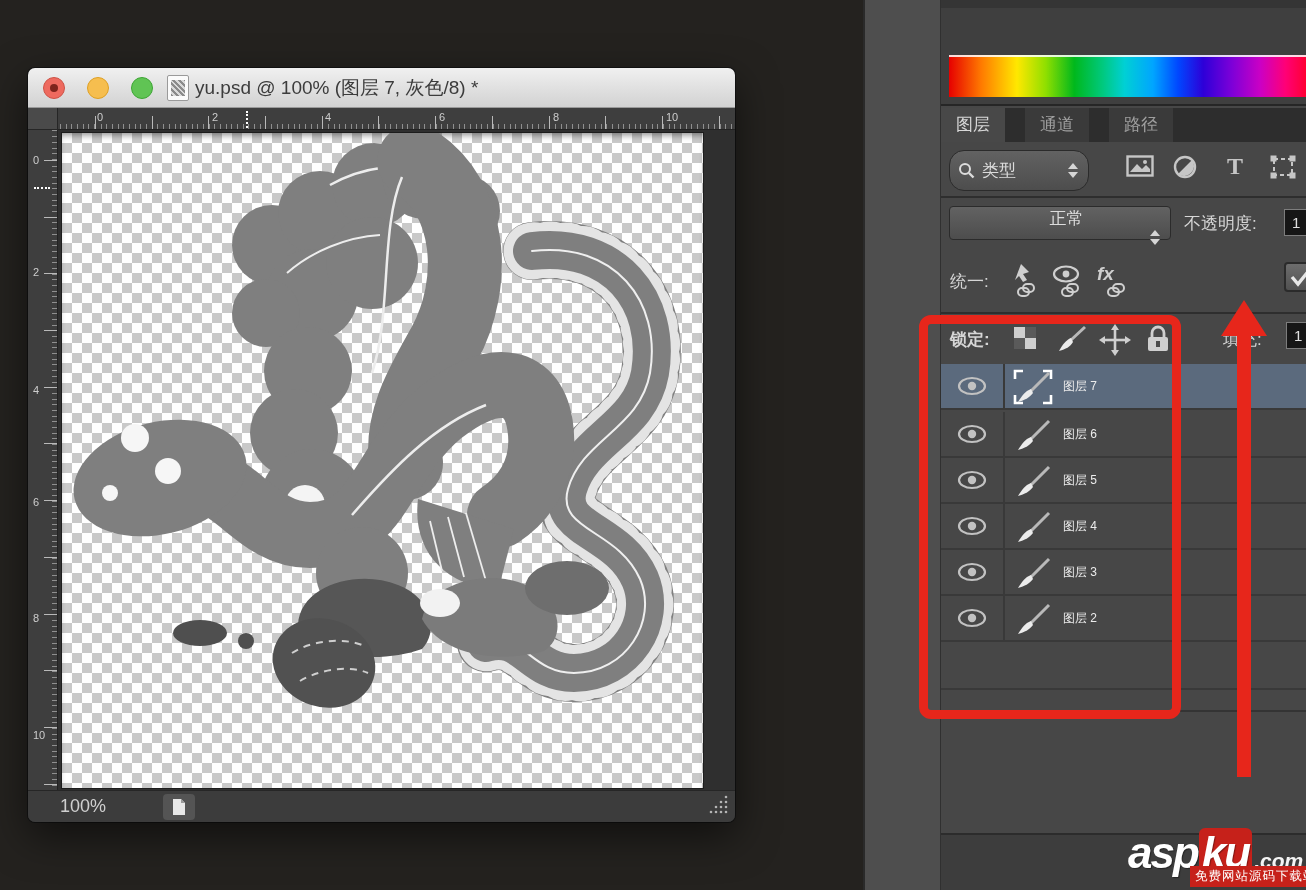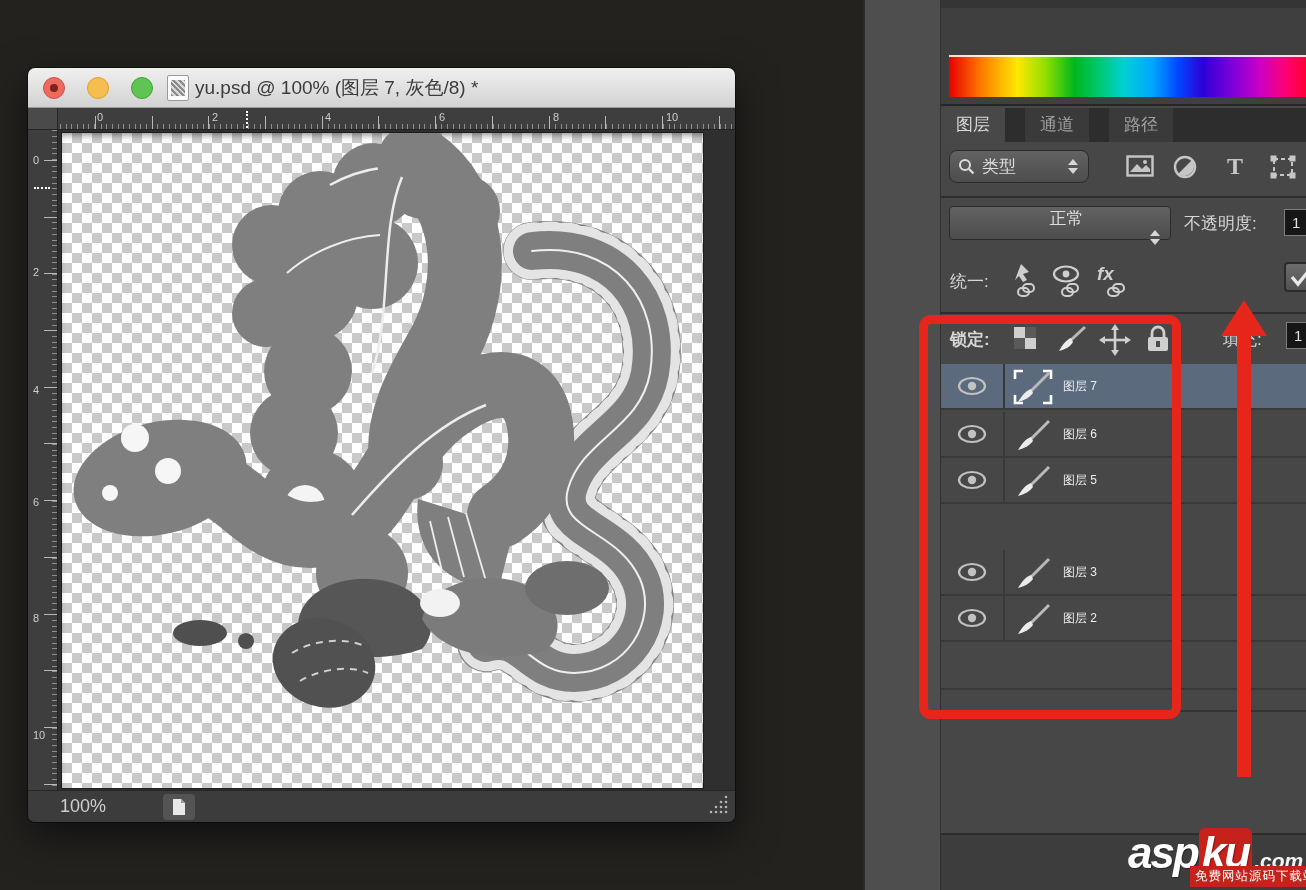--- a/index.html
+++ b/index.html
@@ -10,21 +10,21 @@
   
   .dock-strip { position:absolute; left:863px; top:0; width:77px; height:890px; background:#4e4e4e; border-left:2px solid #2a2a2a; }
   .panel { position:absolute; left:940px; top:0; width:366px; height:890px; background:#474747; border-left:1px solid #303030; }
   .color-mini { position:absolute; left:0; top:0; width:366px; height:106px; background:#3f3f3f; border-top:8px solid #353535; border-bottom:2px solid #262626; }
   .spectrum { position:absolute; left:8px; top:47px; width:358px; height:42px; border-top:2px solid rgba(255,255,255,.85);
     background:linear-gradient(90deg,#e60000 0%,#ff7a00 9%,#ffe800 19%,#90df00 27%,#00b81c 35%,#00c97f 43%,#00d0d4 49%,#00a5ff 57%,#0047ff 64%,#2d00d8 71%,#7d00d8 79%,#cb00c4 87%,#ff0076 94%,#ff0030 100%); }
   .tabstrip { position:absolute; left:0; top:108px; width:366px; height:34px; background:#2d2d2d; display:flex; }
   .tab { height:34px; line-height:34px; padding:0 15px; background:#3a3a3a; color:#9f9f9f; font-size:17px; margin-right:20px; }
   .tab.active { background:#484848; color:#d8d8d8; }
   .filter-row { position:absolute; left:0; top:142px; width:366px; height:54px; background:#474747; }
-  .filter-box { position:absolute; left:8px; top:8px; width:140px; height:33px; border:1px solid #2b2b2b; border-radius:8px;
+  .filter-box { position:absolute; left:8px; top:8px; width:140px; height:41px; border:1px solid #2b2b2b; border-radius:15px;
     background:linear-gradient(#626262,#4d4d4d); display:flex; align-items:center; color:#dcdcdc; font-size:17px; }
   .panel-divider { position:absolute; left:0; width:366px; height:2px; background:#2e2e2e; }
   .blend-row { position:absolute; left:0; top:198px; width:366px; height:52px; }
   .dropdown { position:absolute; left:8px; top:8px; width:222px; height:34px; border:1px solid #2b2b2b; border-radius:4px;
     background:linear-gradient(#626262,#4d4d4d); display:flex; align-items:center; color:#dcdcdc; font-size:17px;flex-direction:column; }
   .updown { margin-left:auto; margin-right:10px; display:flex; flex-direction:column; gap:3px; }
   .updown i { width:0; height:0; border-left:5px solid transparent; border-right:5px solid transparent; display:block; }
   .updown .up { border-bottom:6px solid #d6d6d6; }
   .updown .dn { border-top:6px solid #d6d6d6; }
   .panel-label { color:#d6d6d6; font-size:17px; }
@@ -288,20 +288,35 @@
       </div>
       <div class="thumb-cell">
         <svg width="40" height="36" viewBox="0 0 40 36">
             <line x1="36" y1="4" x2="18" y2="22" stroke="#b9b9b9" stroke-width="3"></line>
             <path d="M18 20 C12 22 9 27 5 33 C12 31 16 29 20 24 Z" fill="#ececec"></path>
           </svg>
       </div>
       <div class="layer-name">图层 5</div>
     </div>
 
+    <div class="layer-row" style="top:504px;">
+      <div class="eye-cell">
+        <svg width="30" height="20" viewBox="0 0 30 20">
+            <ellipse cx="15" cy="10" rx="13" ry="8" fill="none" stroke="#c2c2c2" stroke-width="2.2"></ellipse>
+            <circle cx="15" cy="10" r="4.2" fill="#c2c2c2"></circle>
+          </svg>
+      </div>
+      <div class="thumb-cell">
+        <svg width="40" height="36" viewBox="0 0 40 36">
+            <line x1="36" y1="4" x2="18" y2="22" stroke="#b9b9b9" stroke-width="3"></line>
+            <path d="M18 20 C12 22 9 27 5 33 C12 31 16 29 20 24 Z" fill="#ececec"></path>
+          </svg>
+      </div>
+      <div class="layer-name">图层 4</div>
+    </div>
 
     <div class="layer-row" style="top:550px;">
       <div class="eye-cell">
         <svg width="30" height="20" viewBox="0 0 30 20">
             <ellipse cx="15" cy="10" rx="13" ry="8" fill="none" stroke="#c2c2c2" stroke-width="2.2"></ellipse>
             <circle cx="15" cy="10" r="4.2" fill="#c2c2c2"></circle>
           </svg>
       </div>
       <div class="thumb-cell">
         <svg width="40" height="36" viewBox="0 0 40 36">

